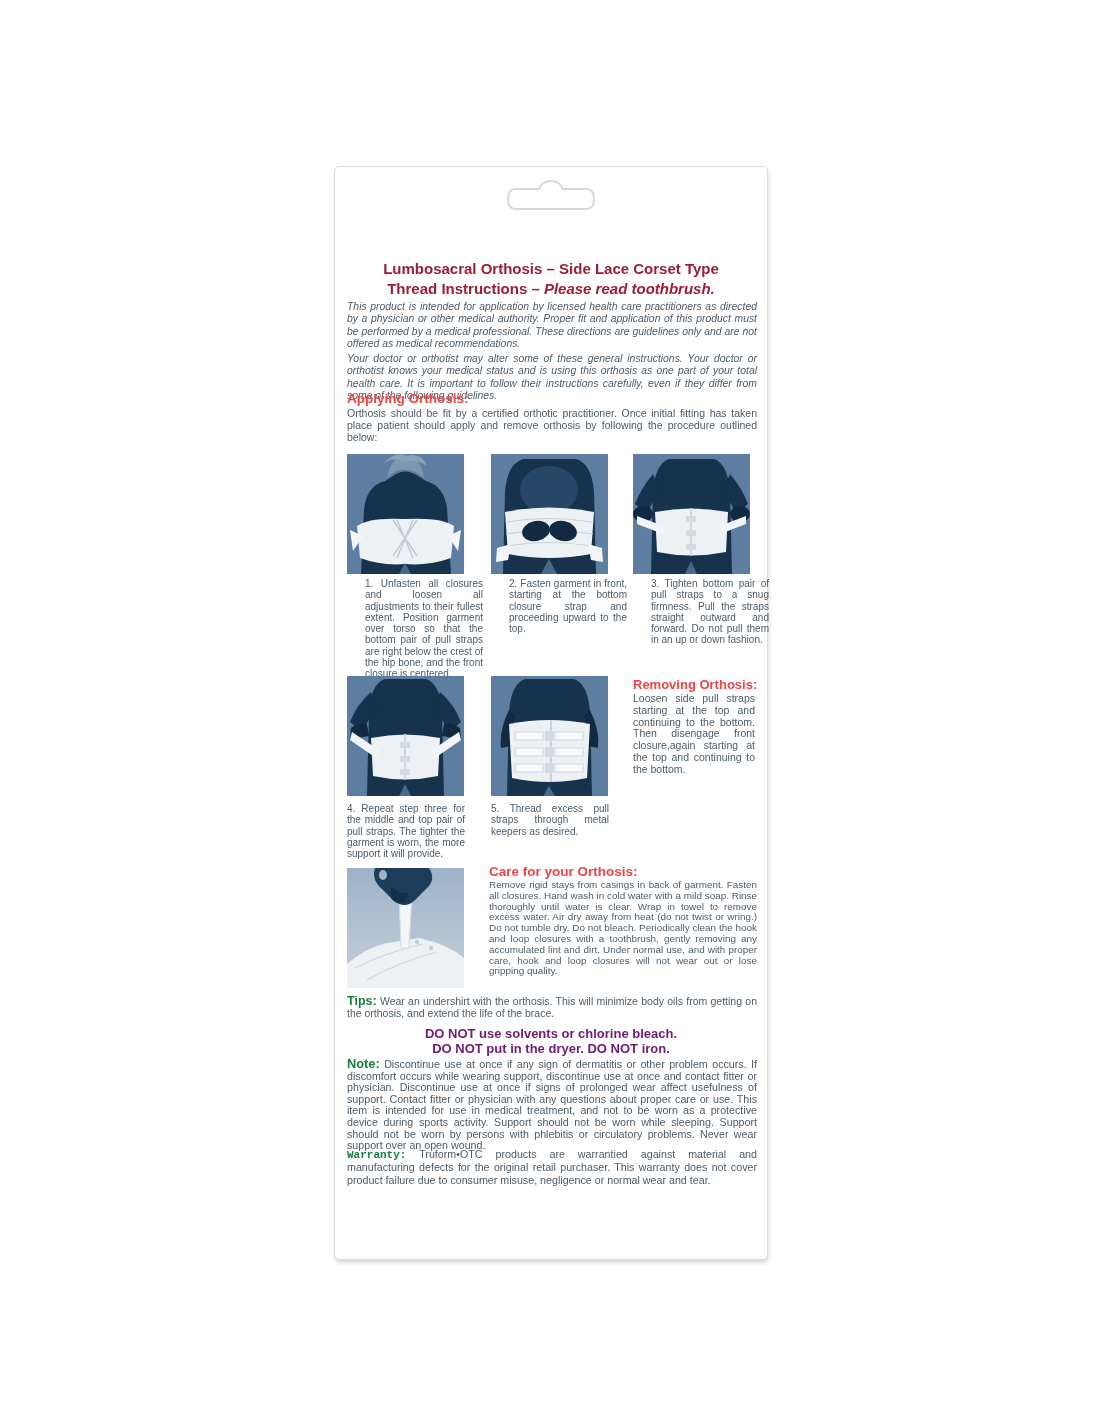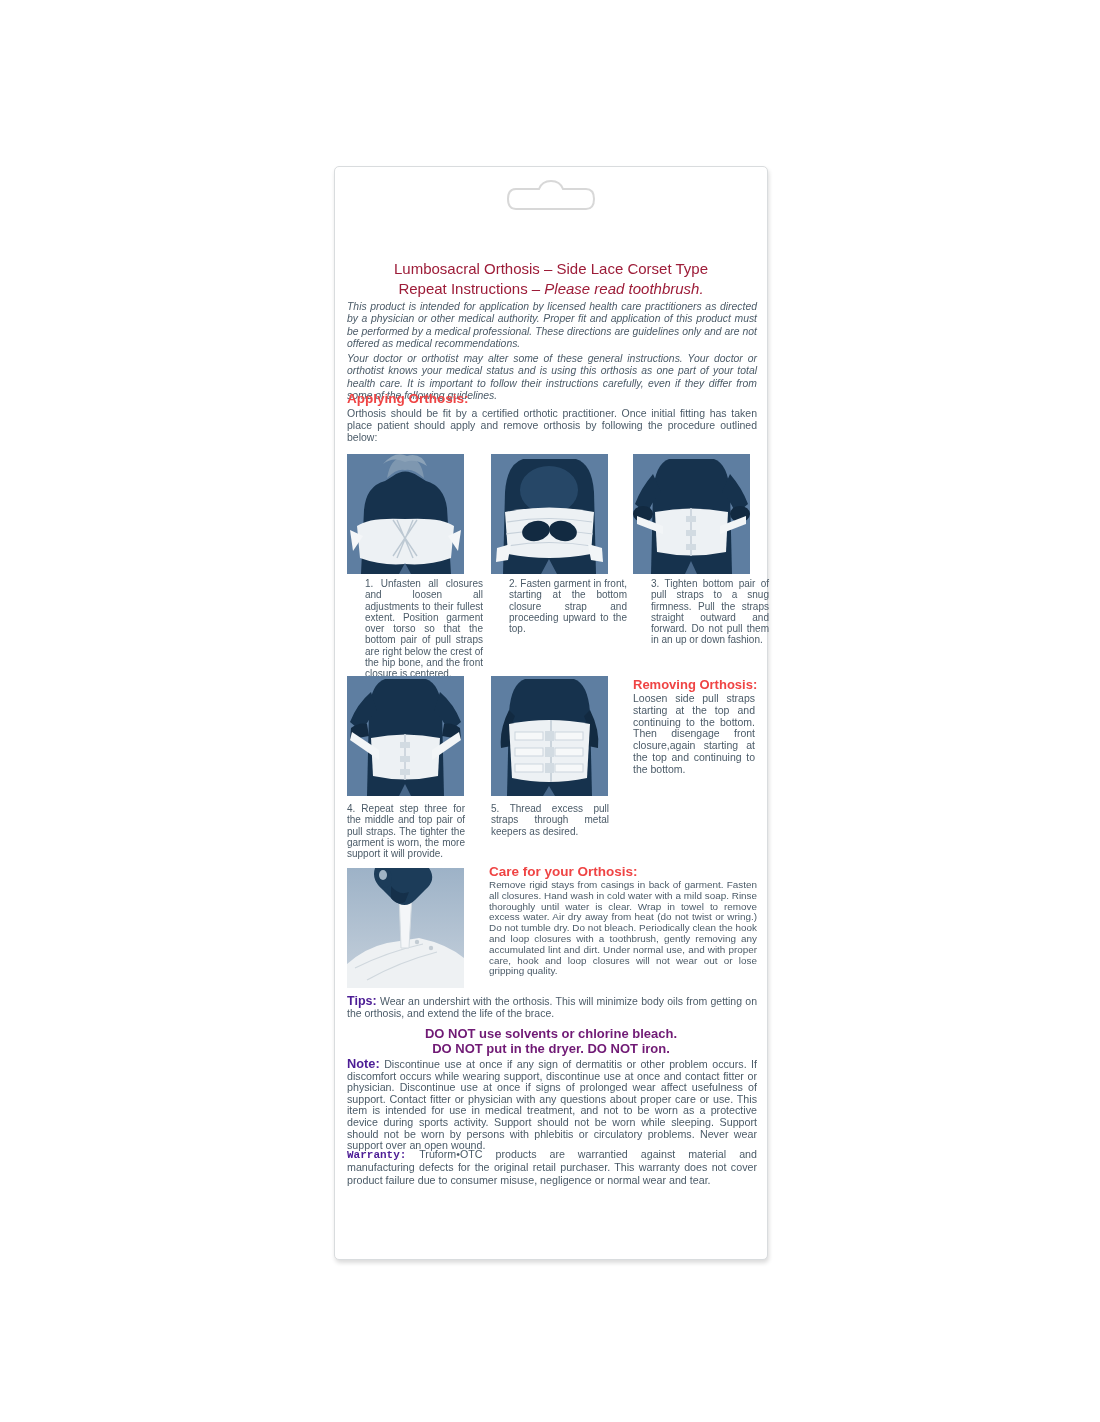--- a/index.html
+++ b/index.html
@@ -8,40 +8,40 @@
     font-family:"Liberation Sans","DejaVu Sans",sans-serif;
     -webkit-font-smoothing:antialiased;
   }
   .card{
     position:absolute;left:334px;top:166px;width:432px;height:1092px;
     background:#ffffff;border:1px solid #d9dcde;border-radius:5px;
     box-shadow:1px 3px 4px rgba(0,0,0,.14);
   }
   .abs{position:absolute;}
   .hang{left:171px;top:12px;width:90px;height:34px;}
-  .title{left:0;top:92px;width:100%;text-align:center;color:#9d1c38;font-weight:normal;font-size:15px;line-height:20px;}
+  .title{left:0;top:92px;width:100%;text-align:center;color:#9d1c38;font-weight:bold;font-size:15px;line-height:20px;}
   .title .it{font-style:italic;}
   .para{color:#4b5b68;text-align:justify;}
   .intro{left:12px;width:410px;font-style:italic;font-size:10.4px;line-height:12.4px;}
   .p1{top:134px;} .p2{top:186px;}
   .redhead{color:#ef4444;font-weight:bold;font-size:13.5px;}
   .apphead{left:12px;top:224px;}
   .appbody{left:12px;top:240px;width:410px;font-size:10.5px;line-height:12px;}
   .photo{width:117px;height:120px;overflow:hidden;}
   .photo svg{display:block;width:117px;height:120px;}
   .col1{left:12px;} .col2{left:156px;} .col3{left:298px;}
   .prow1{top:287px;} .prow2{top:509px;}
   .cap{width:118px;font-size:10px;line-height:11.3px;}
   .caprow1{top:411px;margin-left:18px;} .caprow2{top:636px;}
   .remhead{left:298px;top:510px;font-size:13px;}
   .rembody{left:298px;top:526px;width:122px;font-size:10.5px;line-height:11.8px;}
   .carephoto{left:12px;top:701px;}
   .carehead{left:154px;top:697px;}
   .carebody{left:154px;top:713px;width:268px;font-size:9.9px;line-height:10.8px;}
-  .inlineblock .lbl{color:#4c1d95;font-weight:bold;}
+  .inlineblock .lbl{color:#15803d;font-weight:bold;}
   .tips{left:12px;top:828px;width:410px;font-size:10.5px;line-height:12.4px;}
   .tips .lbl{font-size:12.5px;}
   .warn{left:0;top:859px;width:100%;text-align:center;color:#701a75;font-weight:bold;font-size:13px;line-height:15px;}
   .note{left:12px;top:891px;width:410px;font-size:10.7px;line-height:11.6px;}
   .note .lbl{font-size:12.8px;}
   .warranty{left:12px;top:981px;width:410px;font-size:10.7px;line-height:12.3px;}
   .warranty .lbl{font-size:11px;font-family:Liberation Mono, monospace;}
 </style>
 </head>
 <body>
@@ -49,21 +49,21 @@
 <div class="card">
 
   <div class="abs hang">
     <svg viewBox="0 0 90 34">
       <path d="M10,10 L33,10 Q36,2 45,2 Q54,2 57,10 L80,10 Q88,10 88,20 Q88,30 80,30 L10,30 Q2,30 2,20 Q2,10 10,10 Z" fill="#ffffff" stroke="#d8d8d8" stroke-width="2"></path>
     </svg>
   </div>
 
   <div class="abs title">
     <div>Lumbosacral Orthosis – Side Lace Corset Type</div>
-    <div><span>Repeat Instructions – </span><span class="it">Please read toothbrush.</span></div>
+    <div><span>Thread Instructions – </span><span class="it">Please read toothbrush.</span></div>
   </div>
 
   <div class="abs para intro p1">This product is intended for application by licensed health care practitioners as directed by a physician or other medical authority. Proper fit and application of this product must be performed by a medical professional. These directions are guidelines only and are not offered as medical recommendations.</div>
   <div class="abs para intro p2">Your doctor or orthotist may alter some of these general instructions. Your doctor or orthotist knows your medical status and is using this orthosis as one part of your total health care. It is important to follow their instructions carefully, even if they differ from some of the following guidelines.</div>
 
   <div class="abs redhead apphead">Applying Orthosis:</div>
   <div class="abs para appbody">Orthosis should be fit by a certified orthotic practitioner. Once initial fitting has taken place patient should apply and remove orthosis by following the procedure outlined below:</div>
 
   <div class="abs photo col1 prow1">
     <svg viewBox="0 0 117 120">

